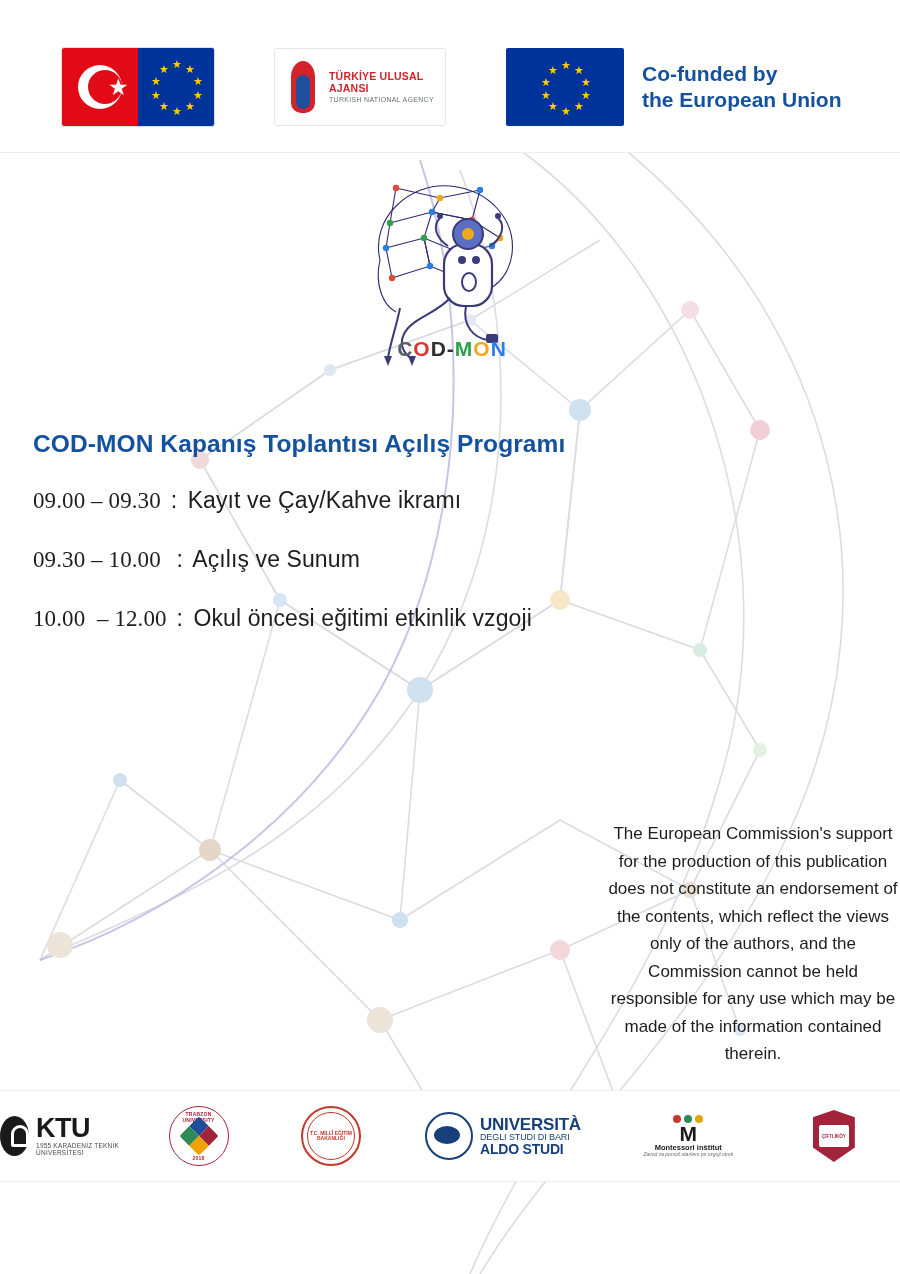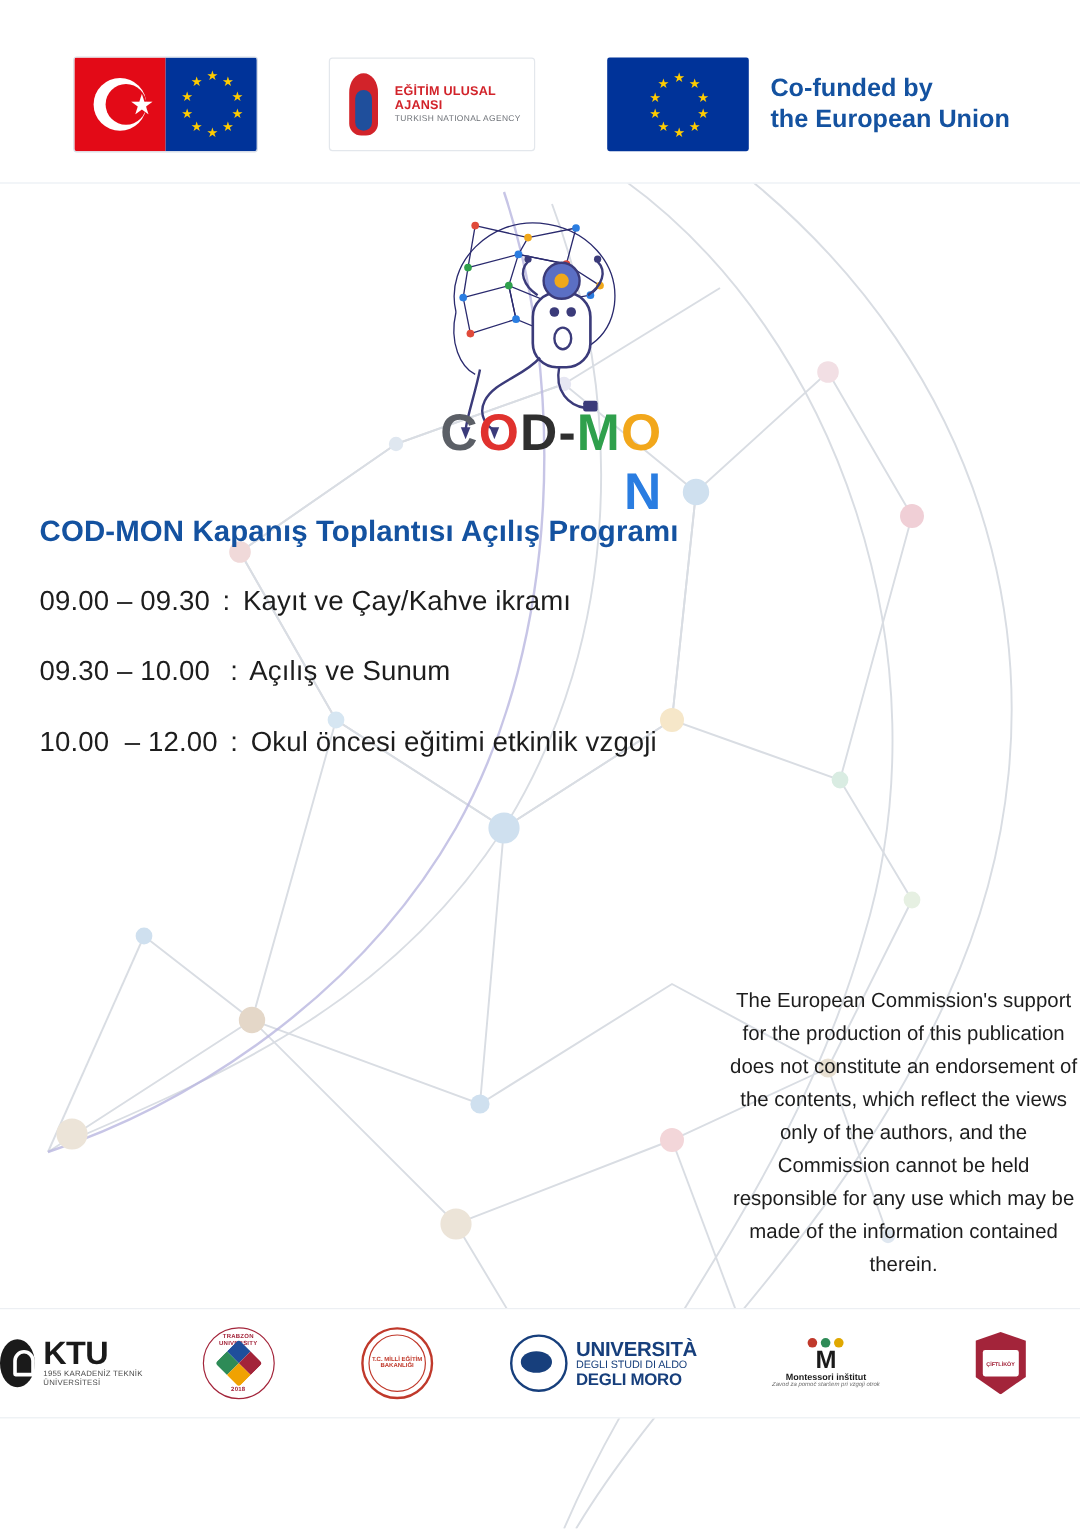--- a/index.html
+++ b/index.html
@@ -175,22 +175,22 @@
     top: 168px;
     width: 215px;
     height: 215px;
     z-index: 3;
   }
   .logo-word {
     position: absolute;
     left: 352px;
     top: 337px;
     width: 200px;
-    text-align: right;
-    font-size: 43px;
+    text-align: center;
+    font-size: 21px;
     font-weight: bold;
     letter-spacing: 1px;
     z-index: 3;
   }
   .logo-word span { display: inline-block; }
 
   
   .program {
     position: absolute;
     left: 33px;
@@ -211,21 +211,21 @@
     font-size: 24.5px;
     margin-bottom: 32px;
     letter-spacing: .1px;
   }
   .prog-row {
     color: #1d1d1d;
     font-size: 23px;
     margin-bottom: 32px;
     letter-spacing: .1px;
   }
-  .prog-row .time { white-space: pre; }
+  .prog-row .time { white-space: pre; font-family: Liberation Serif, serif; }
   .prog-row .sep { padding: 0 4px; }
 
   
   .disclaimer {
     position: absolute;
     left: 608px;
     top: 820px;
     width: 290px;
     text-align: center;
     font-size: 17px;
@@ -516,21 +516,21 @@
             <span style="left:11px;top:5px">★</span>
           </div>
         </div>
       </div>
 
       <div class="tna-logo">
         <div class="tna-mark">
             <div class="fig"></div>
           </div>
         <div class="tna-text">
-          <div class="t1">EĞİTİM ULUSAL AJANSI</div>
+          <div class="t1">TÜRKİYE ULUSAL AJANSI</div>
           <div class="t2">TURKISH NATIONAL AGENCY</div>
         </div>
       </div>
 
       <div class="cofunded">
         <div class="eu-flag-box">
           <div class="eu-stars">
             <span style="left:23px;top:0">★</span>
             <span style="left:36px;top:5px">★</span>
             <span style="left:43px;top:17px">★</span>
@@ -656,22 +656,22 @@
       <div class="meb">
         <div class="meb-inner">T.C. MİLLÎ EĞİTİM BAKANLIĞI</div>
       </div>
     </div>
 
     <div class="bl" style="flex:1.6 1 0">
       <div class="bari">
         <div class="bari-seal"></div>
         <div class="bari-txt">
           <div class="b1">UNIVERSITÀ</div>
-          <div class="b2">DEGLI STUDI DI ALDO</div>
-          <div class="b3">DEGLI MORO</div>
+          <div class="b2">DEGLI STUDI DI BARI</div>
+          <div class="b3">ALDO STUDI</div>
         </div>
       </div>
     </div>
 
     <div class="bl" style="flex:1.2 1 0">
       <div class="montessori">
         <div class="mont-dots">
             <i></i>
             <i></i>
             <i></i>

